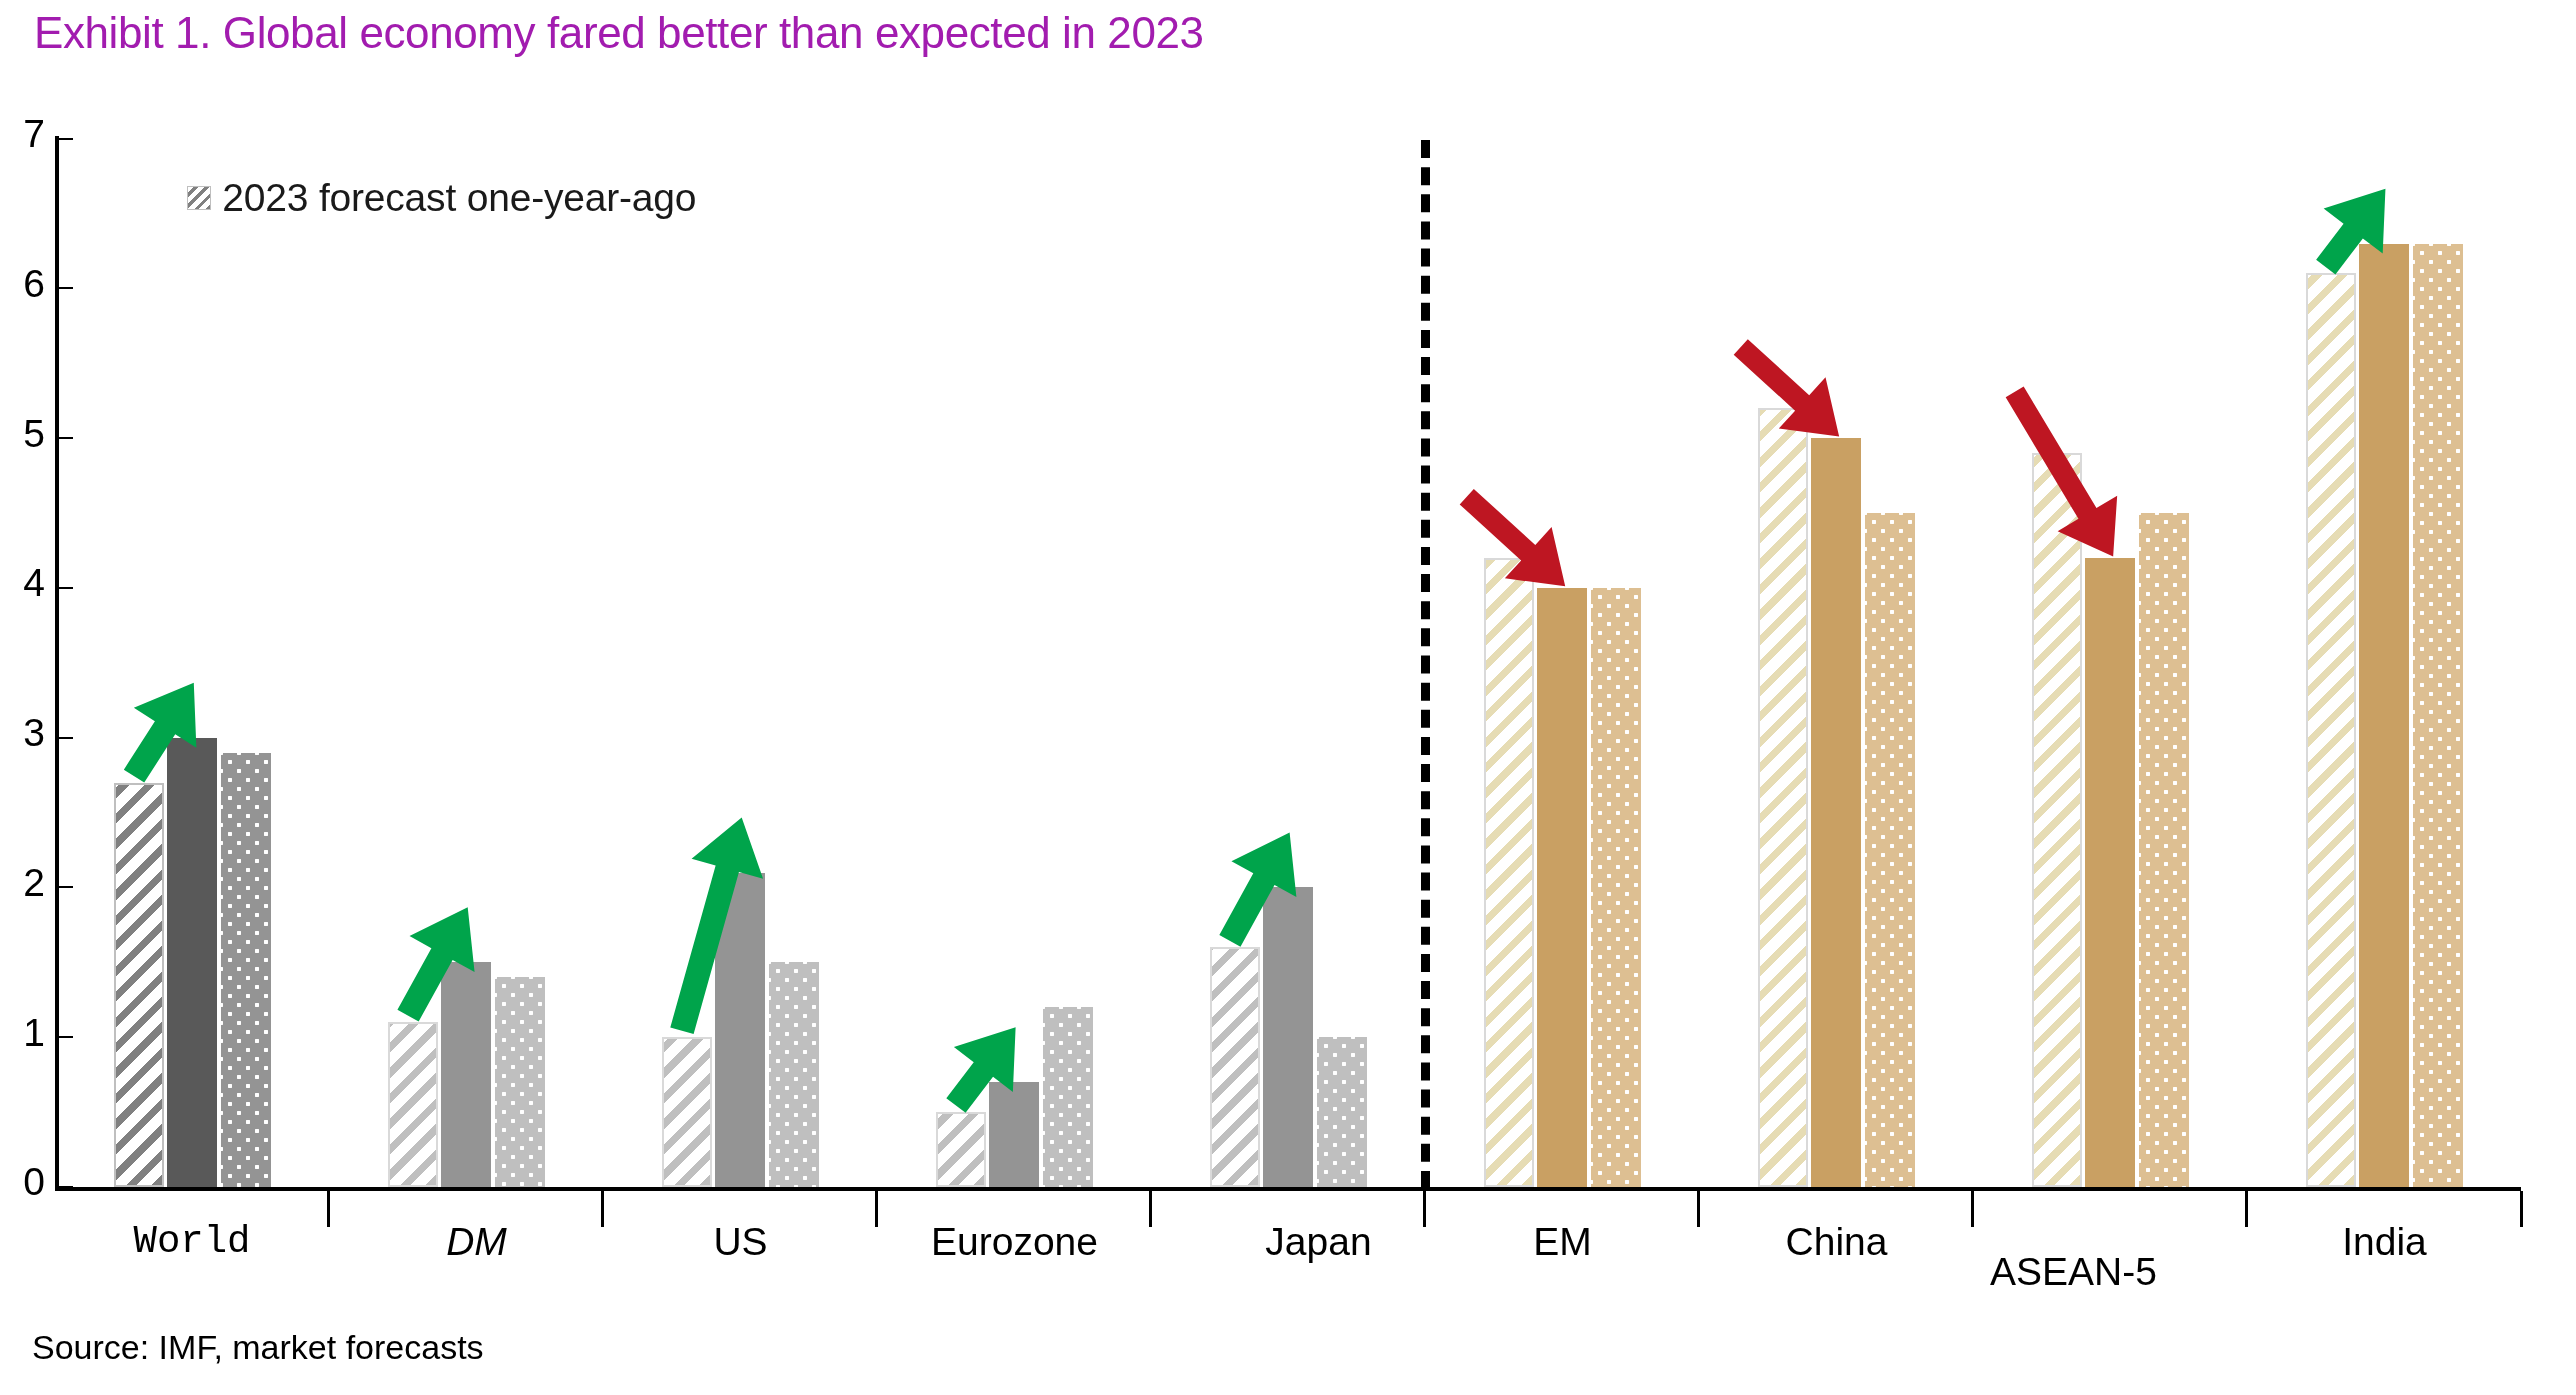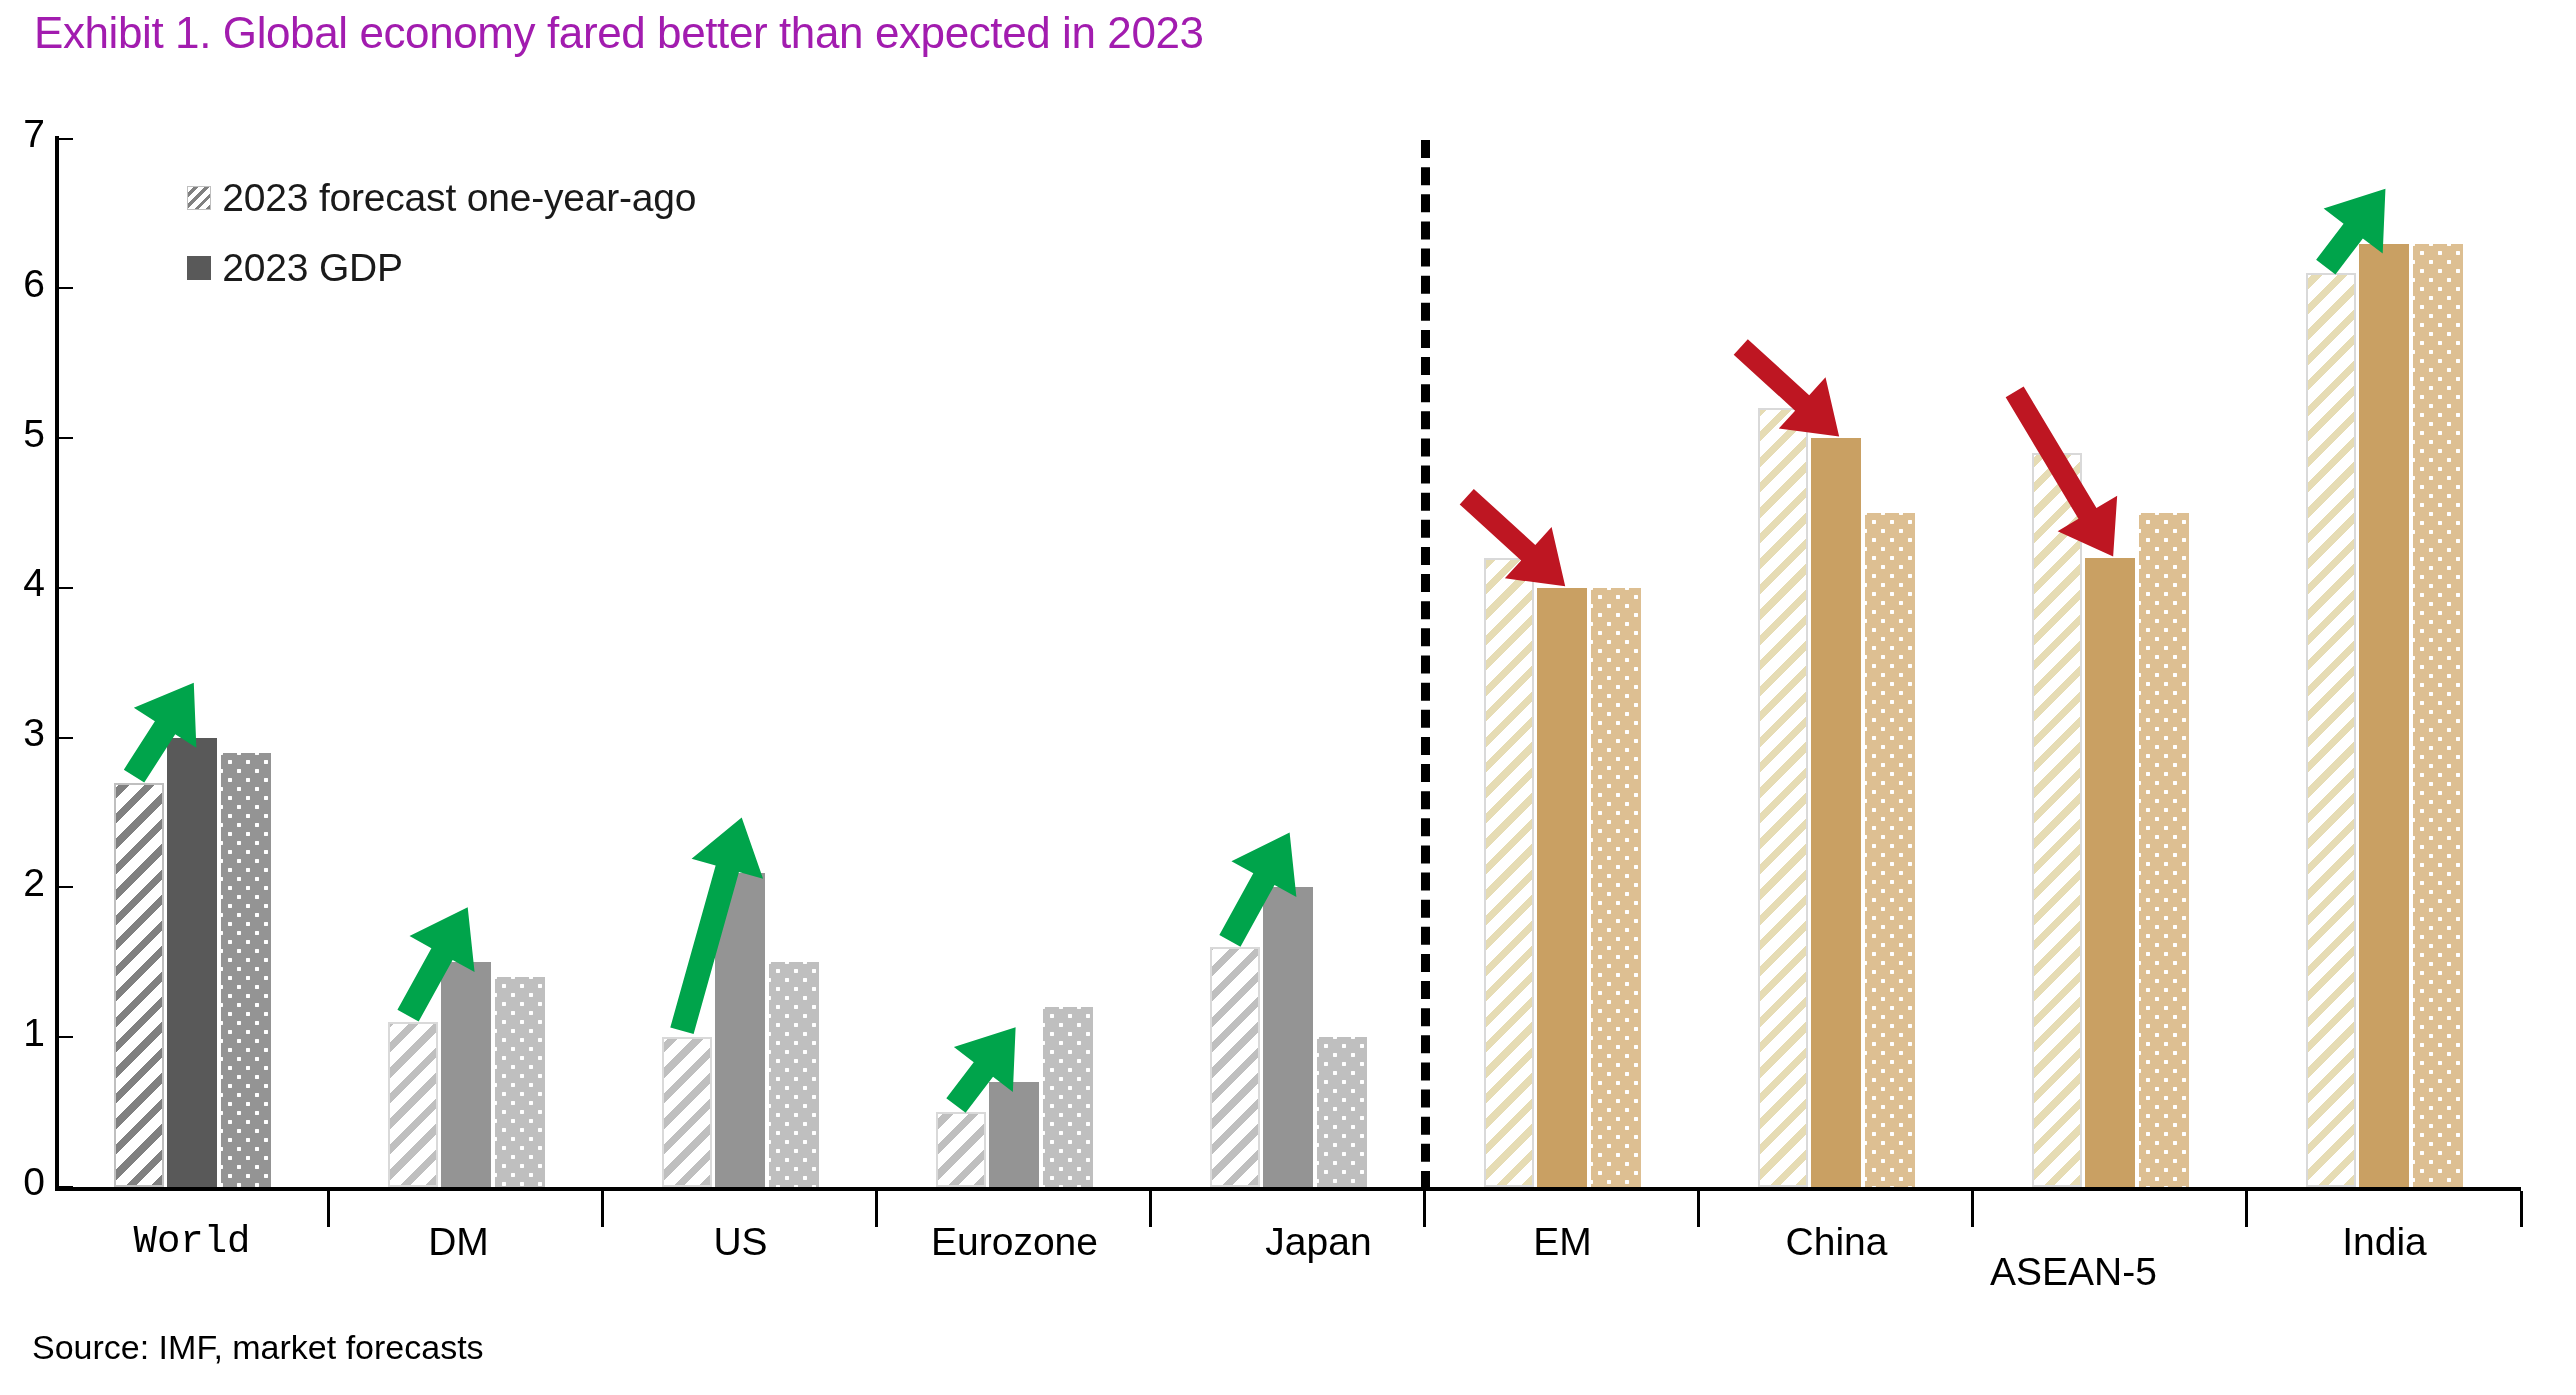--- a/index.html
+++ b/index.html
@@ -239,38 +239,34 @@
         <div class="bar f-hatch-gold" title="India — 2023 forecast one-year-ago: 6.1" style="left: 0px; width: 50px; height: 914px;"></div>
         <div class="bar f-solid-gold" title="India — 2023 GDP: 6.3" style="left: 53px; width: 50px; height: 943px;"></div>
         <div class="bar f-dot-gold" title="India — 2024 forecast: 6.3" style="left: 107px; width: 50px; height: 943px;"></div>
       </div>
     </div>
 
   <div id="divider" style="left: 1421px;"></div>
 
   <div id="cat-labels">
       <div class="cat-label" style="left: 30.5px; width: 323px; font-family: Liberation Mono, monospace;">World</div>
-      <div class="cat-label" style="left: 297px; width: 323px;">DM</div>
+      <div class="cat-label" style="left: 315px; width: 323px; font-style: italic;">DM</div>
       <div class="cat-label" style="left: 579px; width: 323px;">US</div>
       <div class="cat-label" style="left: 853px; width: 323px;">Eurozone</div>
       <div class="cat-label" style="left: 1157px; width: 323px;">Japan</div>
       <div class="cat-label" style="left: 1401px; width: 323px;">EM</div>
       <div class="cat-label" style="left: 1675px; width: 323px;">China</div>
       <div class="cat-label" style="left: 1912px; width: 323px; margin-top: 30px;">ASEAN-5</div>
       <div class="cat-label" style="left: 2223px; width: 323px;">India</div>
     </div>
 
   <div id="legend">
     <div class="legend-row">
       <span class="legend-swatch ls-hatch"></span>
       <span class="legend-label">2023 forecast one-year-ago</span>
-    </div>
-    <div class="legend-row">
-      <span class="legend-swatch ls-solid"></span>
-      <span class="legend-label">2023 GDP</span>
     </div>
   </div>
 
   <svg id="arrows" viewBox="0 0 3192 1729" xmlns="http://www.w3.org/2000/svg">
       <polygon points="178.4,970.0 216.8,910.0 243.0,926.7 239.8,846.3 165.5,877.1 191.6,893.8 153.1,953.9" fill="#00A44B"></polygon>
       <polygon points="518.5,1266.1 560.6,1189.7 587.8,1204.6 579.3,1124.6 507.2,1160.2 534.3,1175.2 492.2,1251.6" fill="#00A44B"></polygon>
       <polygon points="859.3,1281.5 915.5,1080.9 945.4,1089.3 918.9,1013.3 856.8,1064.4 886.6,1072.8 830.4,1273.4" fill="#00A44B"></polygon>
       <polygon points="1196.4,1379.3 1230.4,1334.7 1255.0,1353.5 1258.4,1273.1 1181.9,1297.7 1206.5,1316.5 1172.5,1361.1" fill="#00A44B"></polygon>
       <polygon points="1537.1,1173.3 1579.3,1096.9 1606.4,1111.9 1598.0,1031.9 1525.9,1067.4 1553.0,1082.4 1510.9,1158.8" fill="#00A44B"></polygon>
       <polygon points="1808.8,625.2 1885.0,694.6 1864.8,716.8 1939.6,726.7 1922.7,653.2 1902.5,675.4 1826.3,606.0" fill="#BE1622"></polygon>

